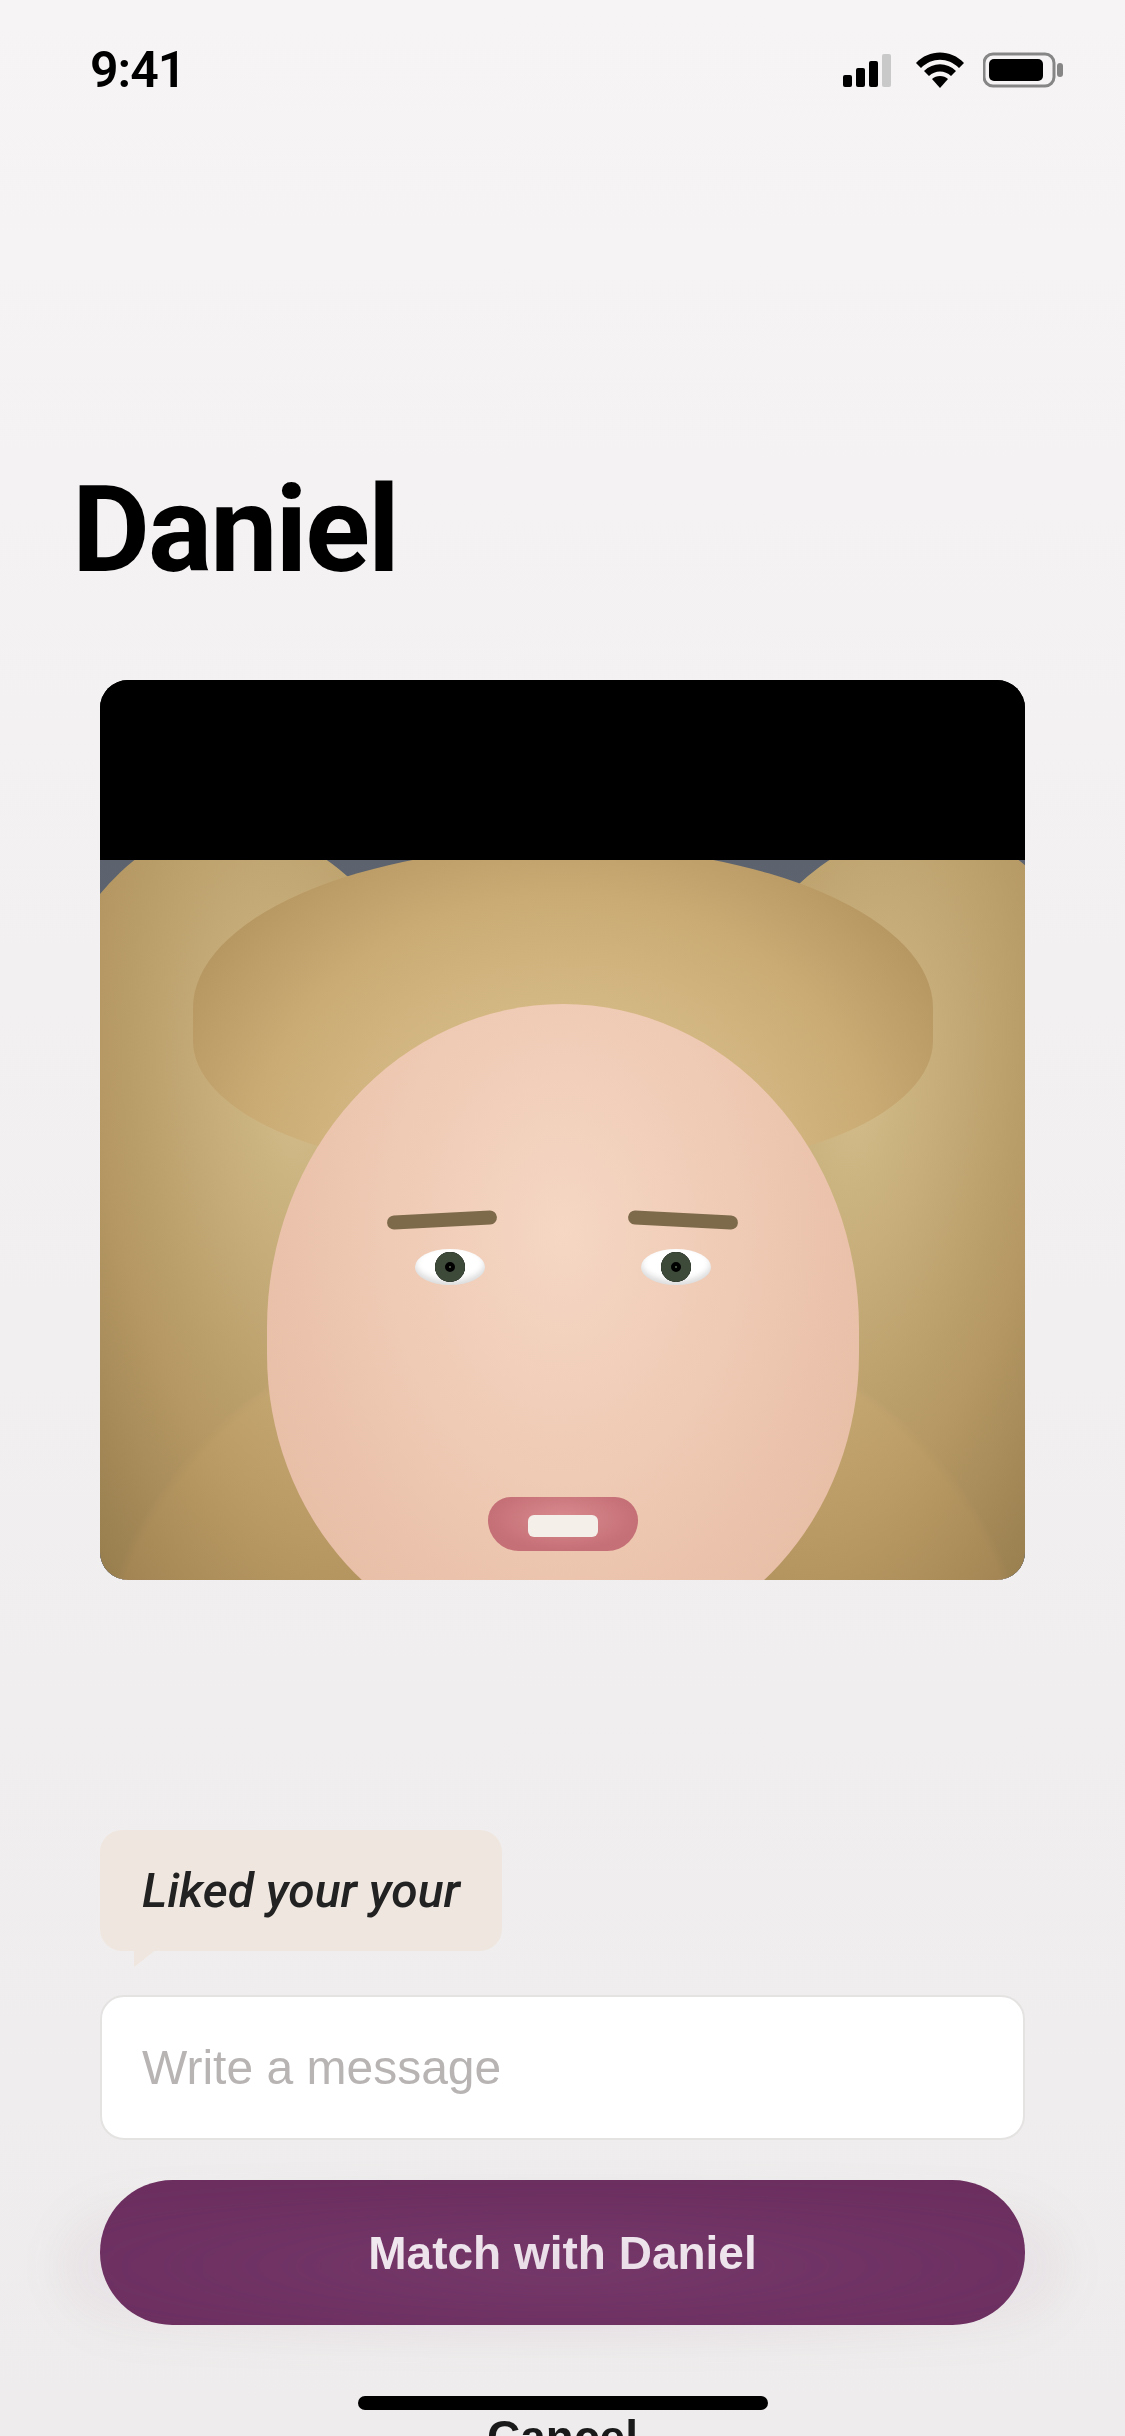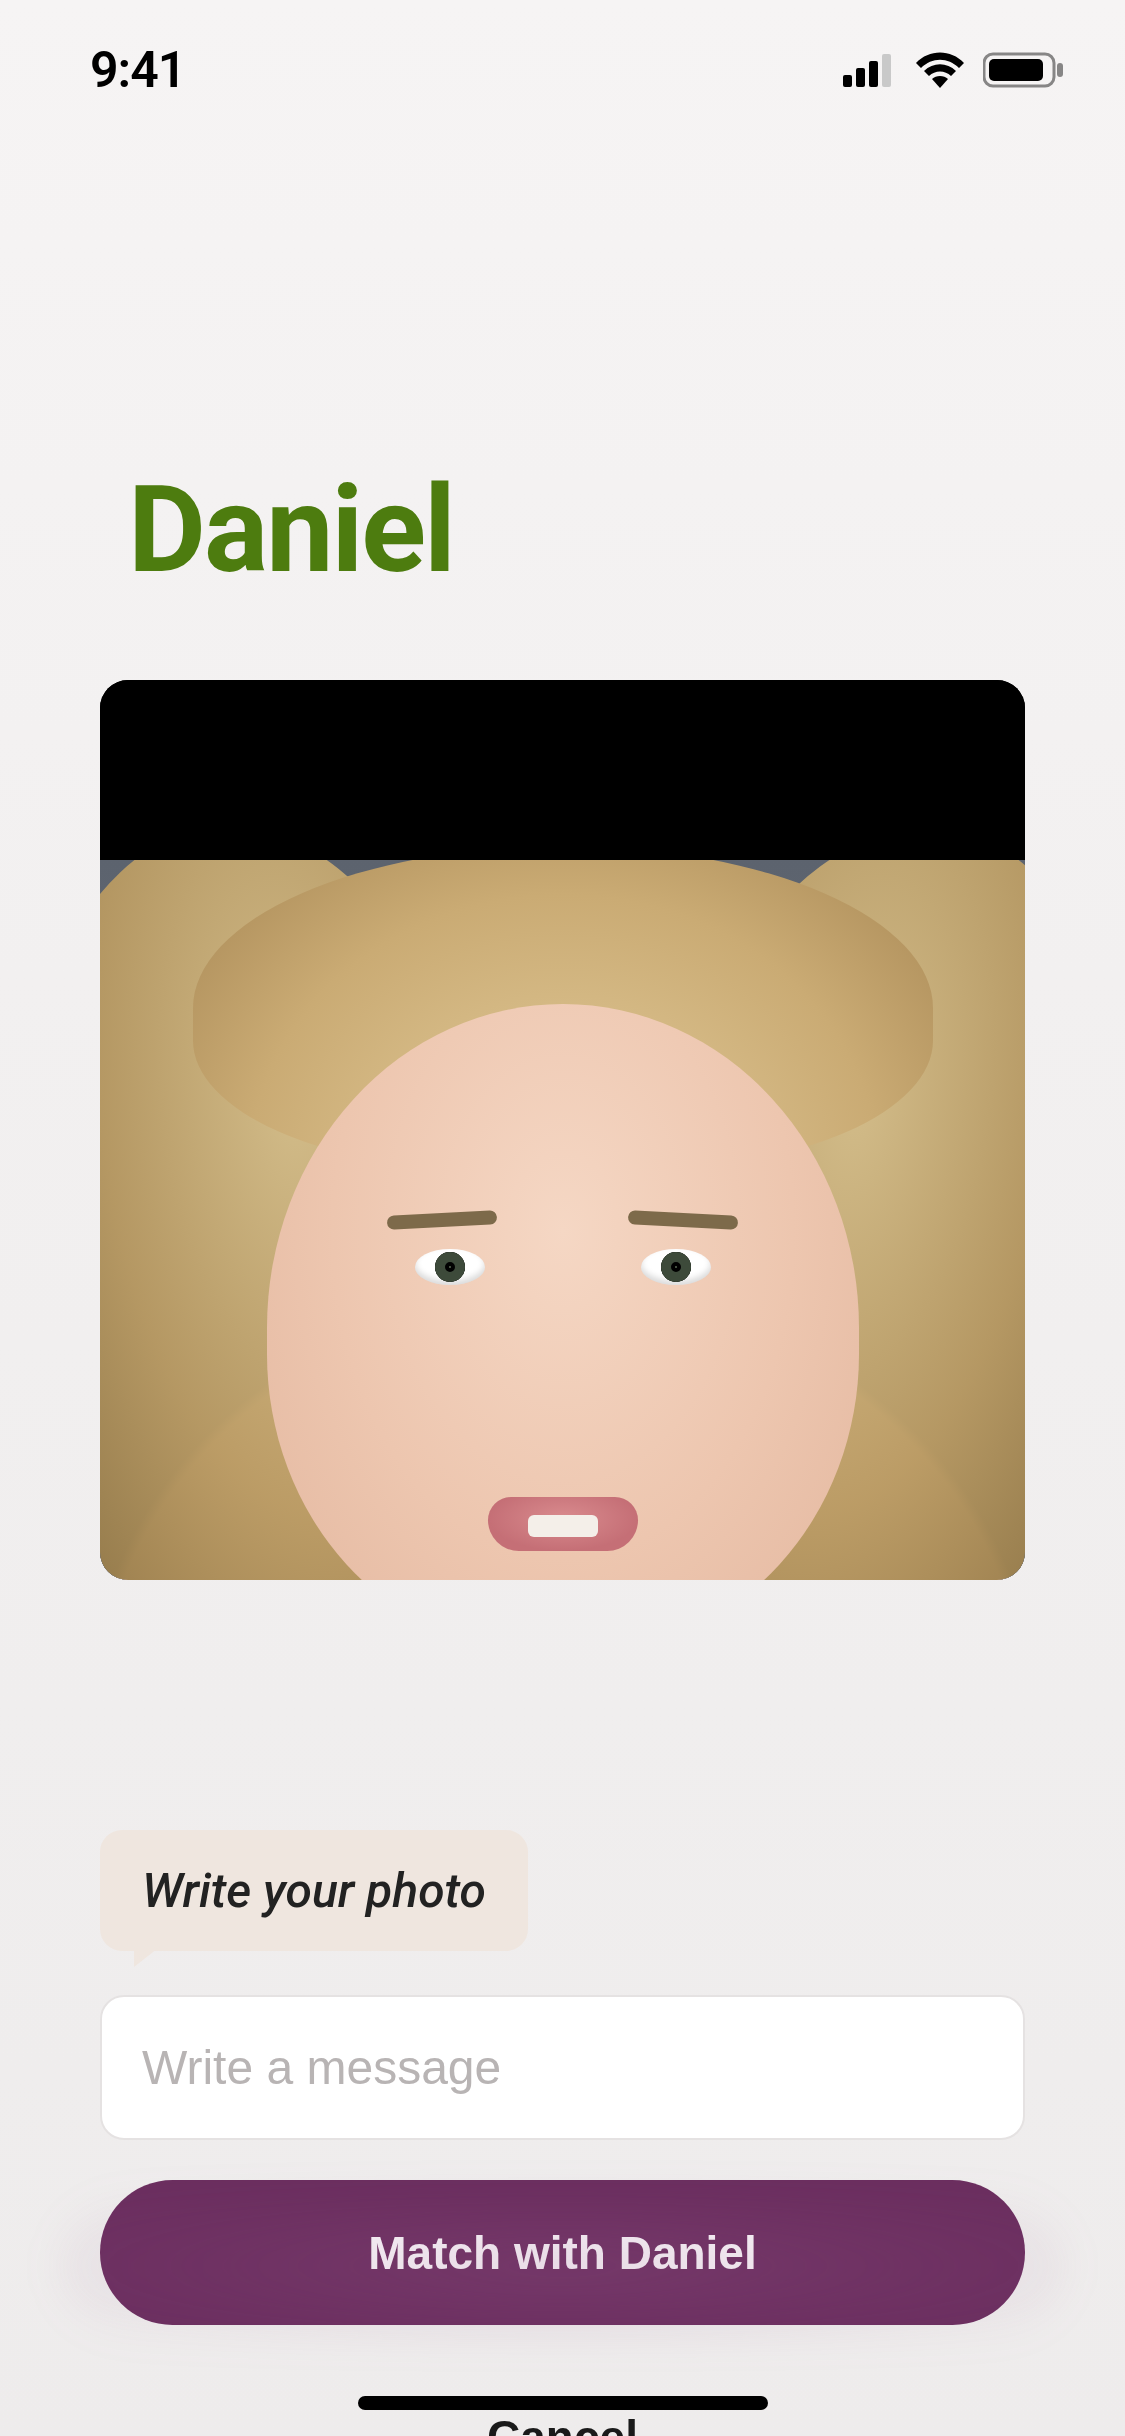--- a/index.html
+++ b/index.html
@@ -41,23 +41,23 @@
   .card {
     position: absolute;
     top: 460px;
     left: 40px;
     right: 40px;
   }
 
   .name-heading {
     font-size: 120px;
     font-weight: 700;
-    color: #4d7c0f;
+    color: #000000;
     letter-spacing: -2px;
-    margin-left: 88px;
+    margin-left: 32px;
     margin-bottom: 80px;
   }
 
   .photo-wrap {
     position: relative;
     margin: 0 60px;
     border-radius: 28px;
     overflow: hidden;
     height: 900px;
     background: #000;
@@ -308,21 +308,21 @@
       <div class="brow left"></div>
       <div class="brow right"></div>
       <div class="eye left"></div>
       <div class="eye right"></div>
       <div class="lips"></div>
       <div class="teeth"></div>
     </div>
   </div>
 
   <div class="like-bubble">
-    <span>Write your photo</span>
+    <span>Liked your your</span>
   </div>
 
   <div class="msg-input">
     <input type="text" placeholder="Write a message" style="">
   </div>
 
   <button class="match-btn">
     <span>Match with Daniel</span>
   </button>
 

